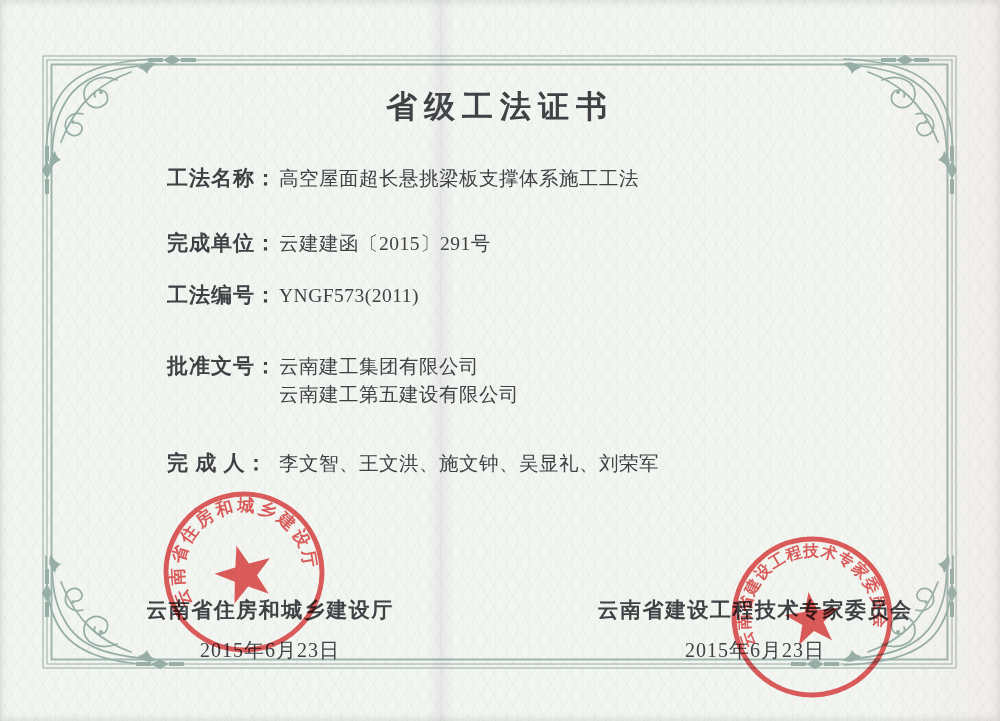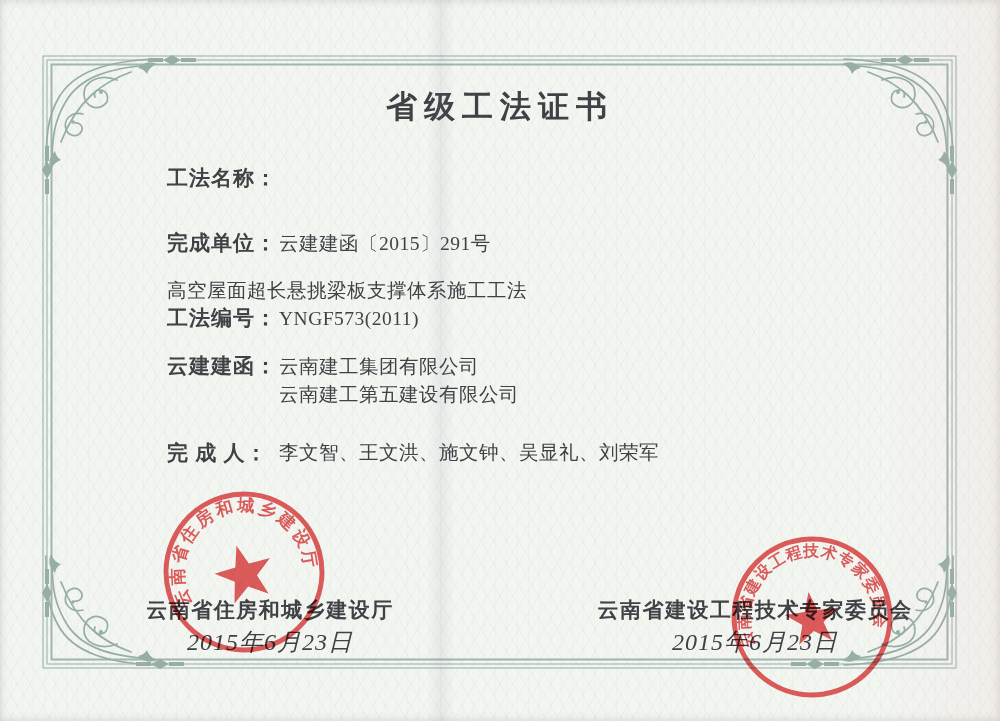--- a/index.html
+++ b/index.html
@@ -23,32 +23,32 @@
   .orn{fill:none; stroke:var(--border-green,#96aea6); stroke-width:1.7; stroke-linecap:round;}
   .orn-thick{fill:none; stroke:var(--border-green,#96aea6); stroke-width:4;}
   .orn-fill{fill:var(--border-green,#96aea6); stroke:none;}
   
   .title{
     position:absolute; z-index:2; top:86px; left:0; width:100%; margin:0;
     text-align:center; font-size:31px; font-weight:bold; letter-spacing:7px;
   }
   
   .field-row{position:absolute; z-index:2; left:167px; display:flex; align-items:flex-start;}
-  .row-1{top:164px;flex-direction:column;} .row-2{top:229px;} .row-3{top:304px;} .row-4{top:352px;} .row-5{top:438px;align-items:center;}
+  .row-1{top:164px;} .row-2{top:229px;} .row-3{top:281px;} .row-4{top:352px;} .row-5{top:449px;}
   .field-label{
     font-size:21px; font-weight:bold; letter-spacing:1px;
     width:112px; flex:0 0 112px; white-space:pre;
   }
   .field-value{font-size:19.5px; letter-spacing:0.5px; line-height:28px; padding-top:1px;}
   
   .issuer{position:absolute; z-index:2; text-align:center;}
   .issuer-left{left:118px; top:596px; width:304px;}
   .issuer-right{left:588px; top:596px; width:334px;}
   .issuer-name{font-size:21px; font-weight:bold; letter-spacing:1.5px;}
-  .issuer-date{font-size:24px; margin-top:2px; letter-spacing:1px;font-style:italic;}
+  .issuer-date{font-size:20px; margin-top:13px; letter-spacing:1px;}
   
   .seal{position:absolute; z-index:3; width:172px; height:172px;
         mix-blend-mode:multiply; opacity:.84;}
   .seal-left{left:158px; top:486px; transform:rotate(-16deg);}
   .seal-right{left:726px; top:531px; transform:rotate(-8deg);}
   .seal-ring{fill:none; stroke:var(--seal-red,#e04040); stroke-width:5;}
   .seal-star{fill:var(--seal-red,#e04040);}
   .seal-text{fill:var(--seal-red,#e04040); font-weight:bold;
              font-family:"Liberation Serif","DejaVu Serif",serif;}
   
@@ -107,21 +107,21 @@
   </div>
   <div class="field-row row-2">
     <span class="field-label">完成单位：</span>
     <span class="field-value">云建建函〔2015〕291号</span>
   </div>
   <div class="field-row row-3">
     <span class="field-label">工法编号：</span>
     <span class="field-value">YNGF573(2011)</span>
   </div>
   <div class="field-row row-4">
-    <span class="field-label">云建建函：</span>
+    <span class="field-label">批准文号：</span>
     <span class="field-value">
       <div>云南建工集团有限公司</div>
       <div>云南建工第五建设有限公司</div>
     </span>
   </div>
   <div class="field-row row-5">
     <span class="field-label">完 成 人：</span>
     <span class="field-value">李文智、王文洪、施文钟、吴显礼、刘荣军</span>
   </div>
 

